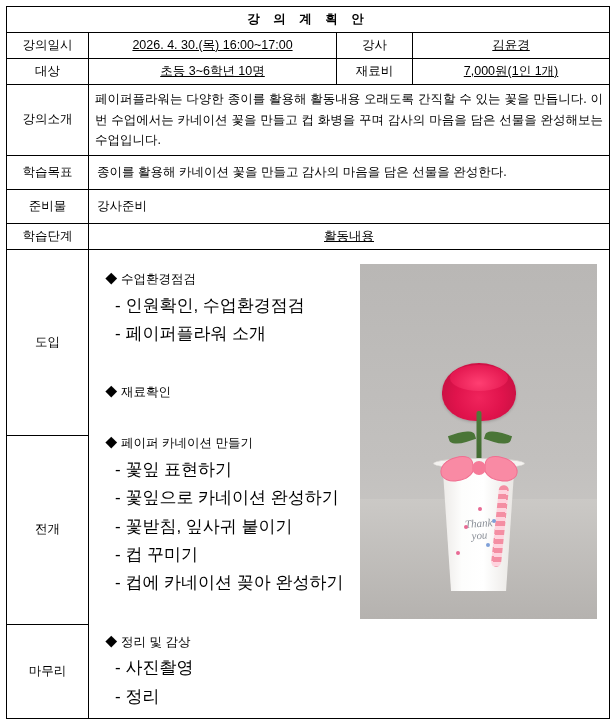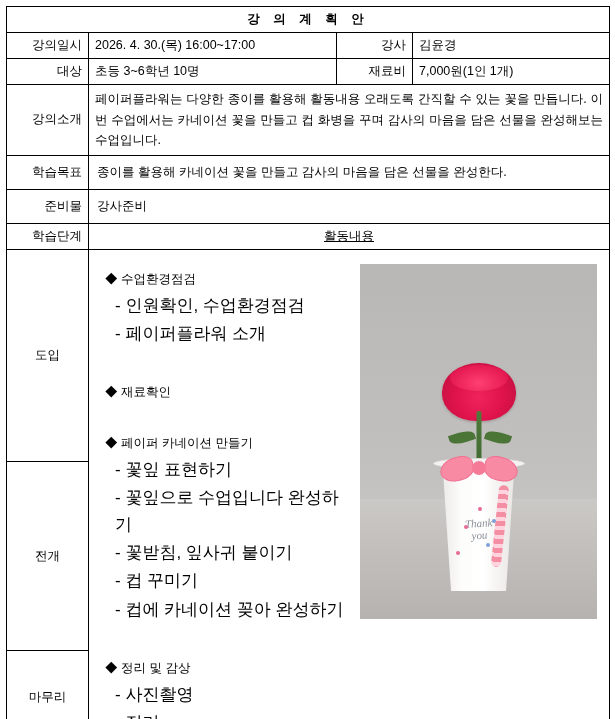--- a/index.html
+++ b/index.html
@@ -31,26 +31,28 @@
     padding: 4px 6px;
   }
   .title-cell {
     text-align: center;
     font-size: 19px;
     font-weight: bold;
     letter-spacing: 5px;
     padding: 9px 0 9px 0;
   }
   .label {
-    text-align: right;
+    text-align: center;
     font-size: 12.5px;
     white-space: nowrap;
   }
   .val-center {
-    font-size: 12.5px;
+    text-align: center;
+    font-size: 12.5px;
+    text-decoration: underline;
   }
   .val-left {
     text-align: left;
     font-size: 12.5px;
     margin-left: 32px;
   }
   .justify {
     text-align: justify;
     text-justify: inter-ideograph;
     line-height: 1.65;
@@ -301,21 +303,21 @@
 
               <div class="block">
                 <div class="head">◆ 재료확인</div>
               </div>
 
               <div class="spacer-sm"></div>
 
               <div class="block">
                 <div class="head">◆ 페이퍼 카네이션 만들기</div>
                 <div class="sub">-  꽃잎 표현하기</div>
-                <div class="sub">-  꽃잎으로 수업입니다 완성하기</div>
+                <div class="sub">-  꽃잎으로 카네이션 완성하기</div>
                 <div class="sub">-  꽃받침, 잎사귀 붙이기</div>
                 <div class="sub">-  컵 꾸미기</div>
                 <div class="sub">-  컵에 카네이션 꽂아 완성하기</div>
               </div>
 
               <div class="spacer-md"></div>
 
               <div class="block">
                 <div class="head">◆ 정리 및 감상</div>
                 <div class="sub">-  사진촬영</div>

